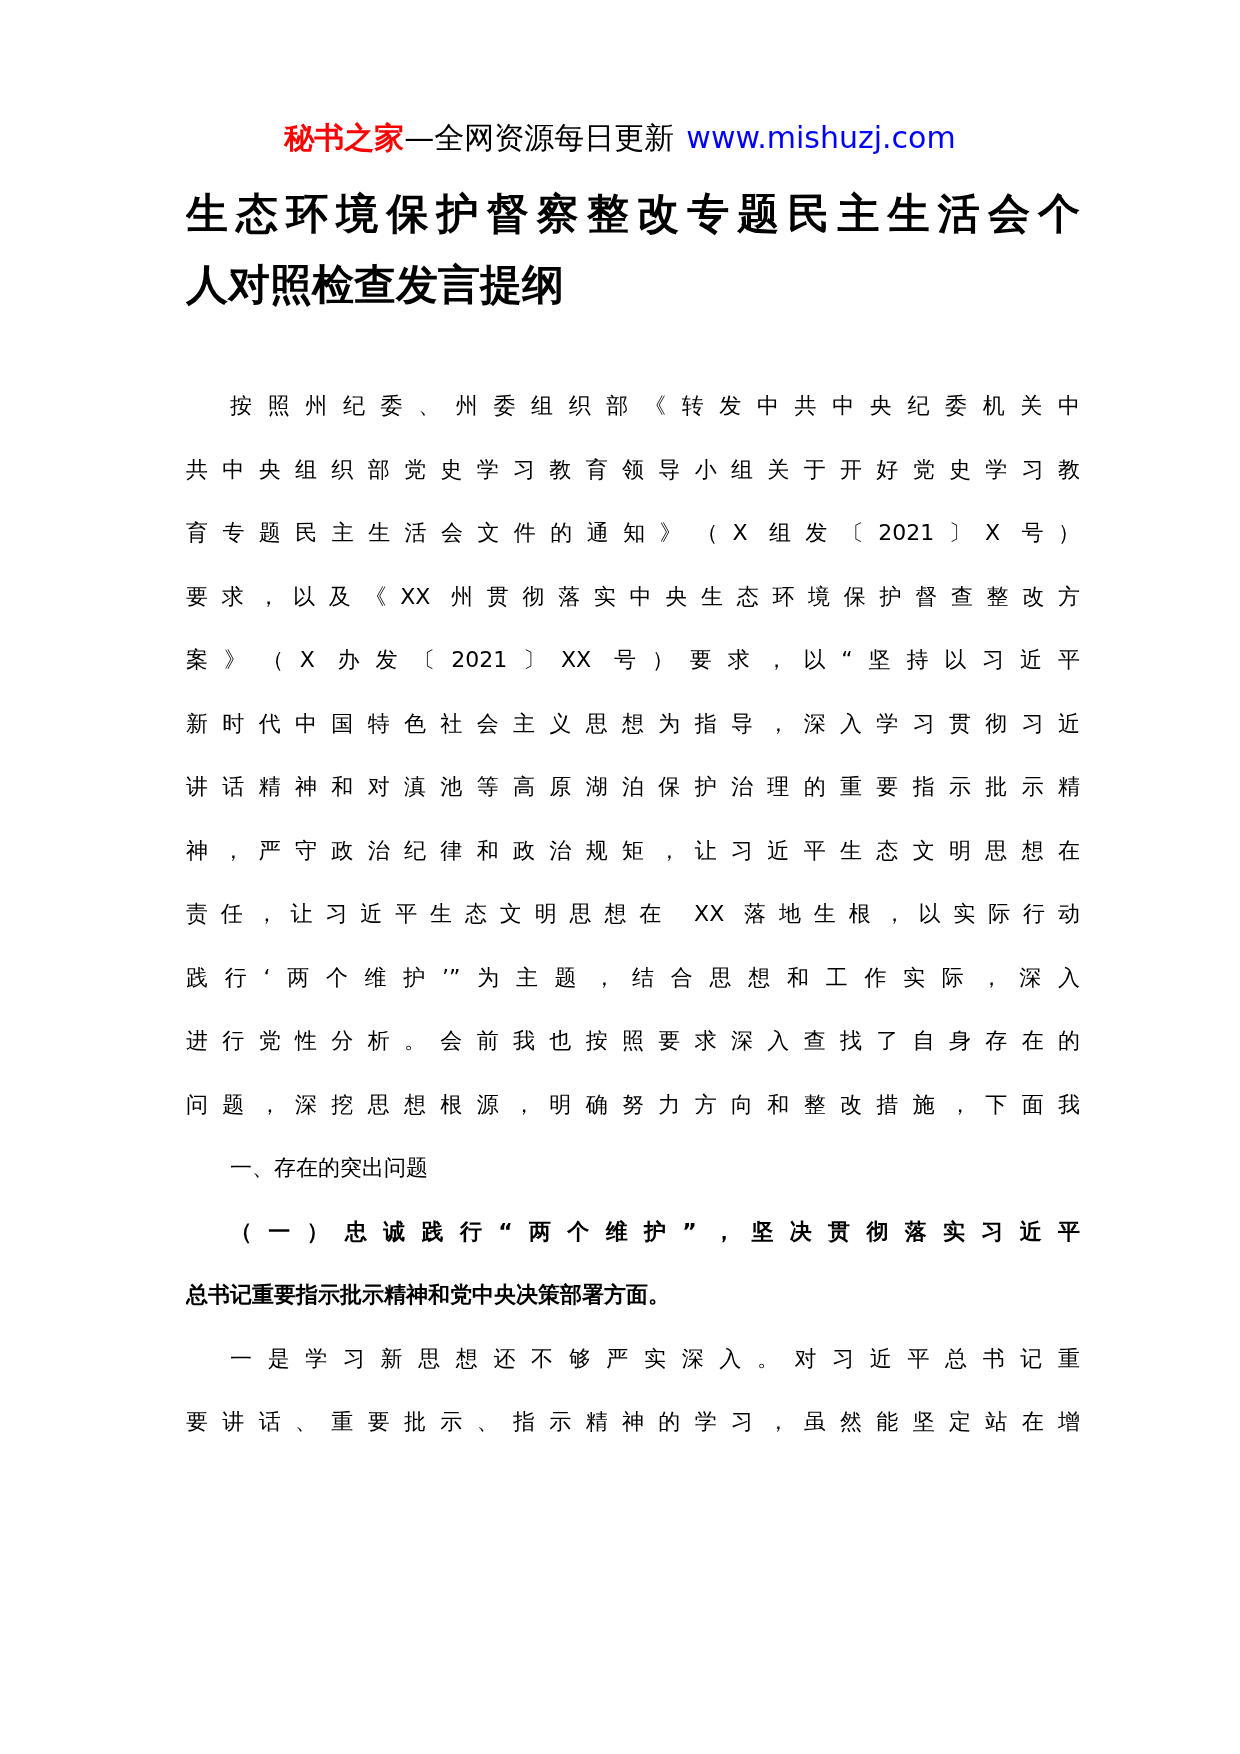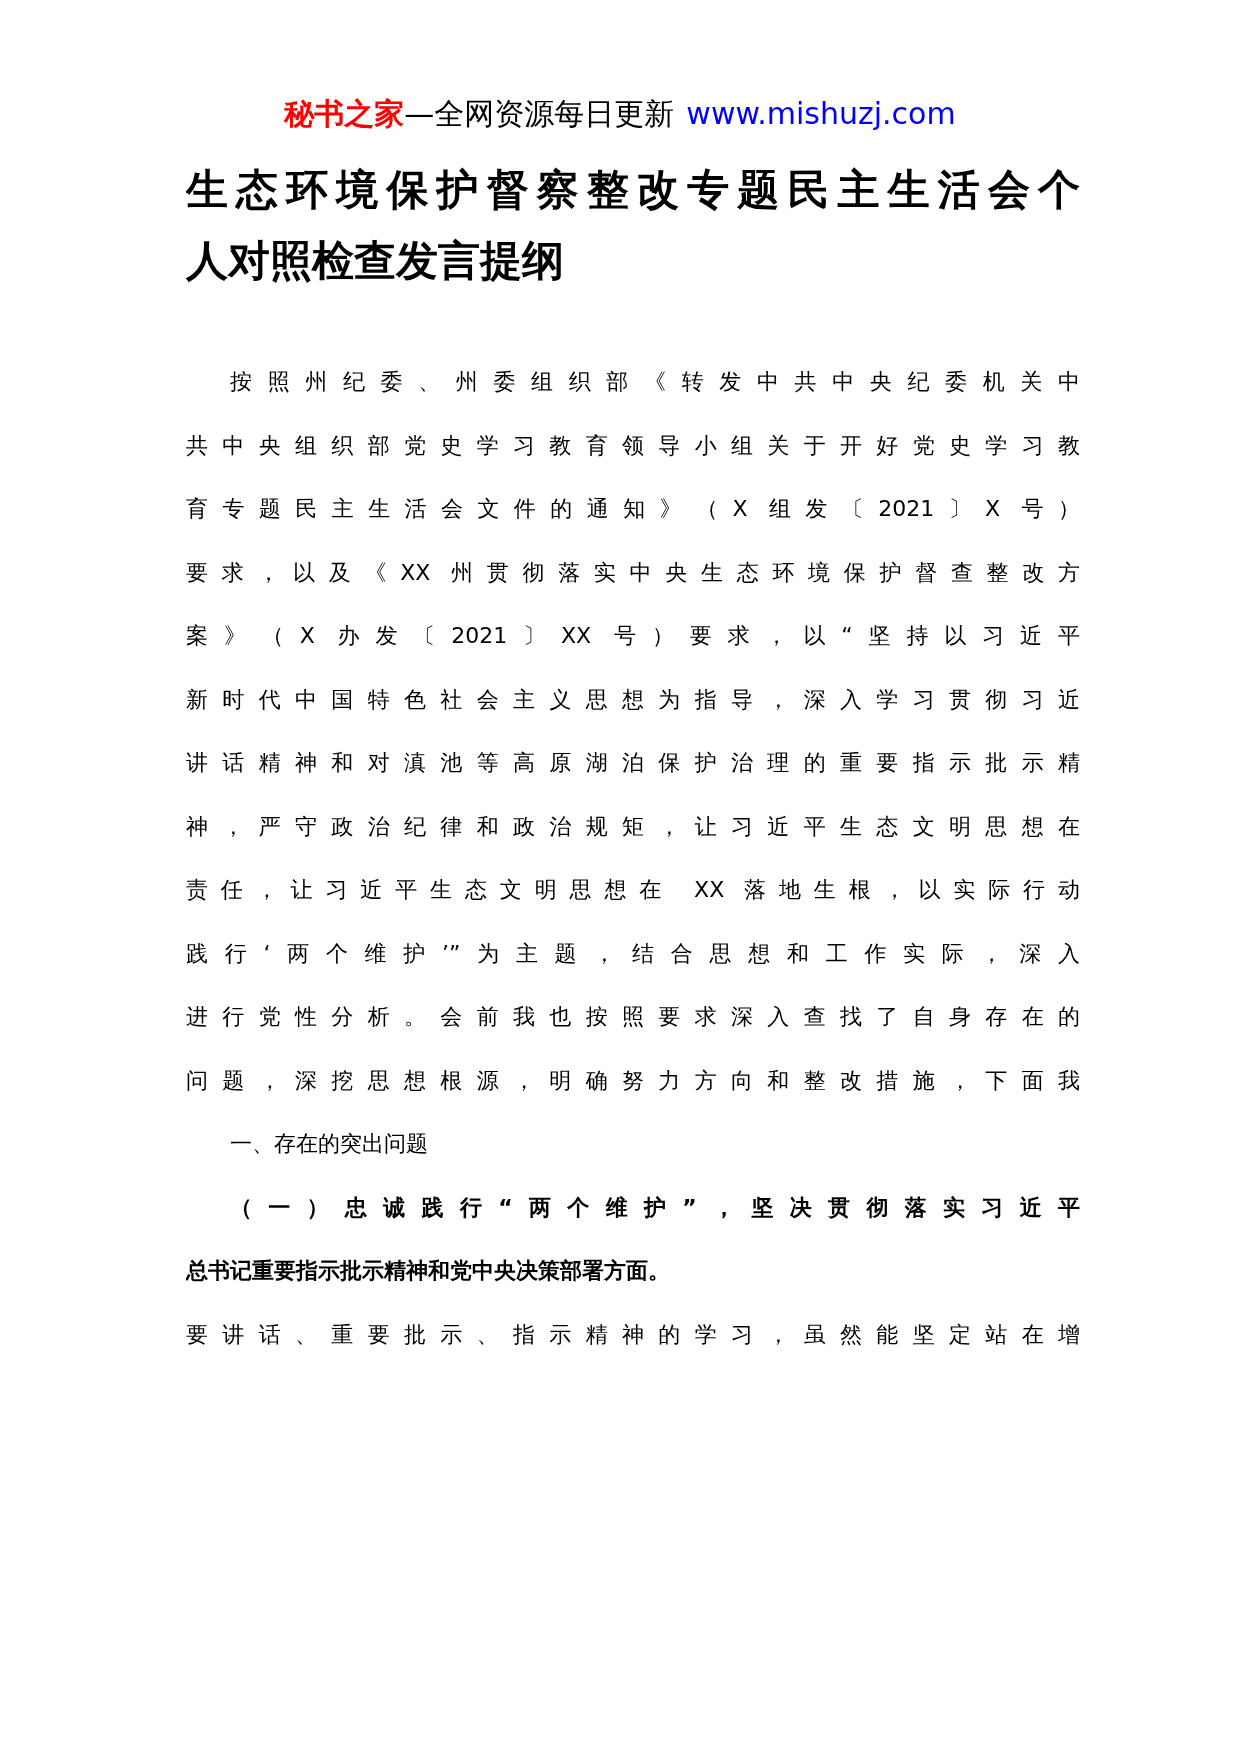--- a/index.html
+++ b/index.html
@@ -11,21 +11,21 @@
     position: relative;
     width: 1240px;
     height: 1754px;
     background: #ffffff;
     color: #000000;
     font-family: "DejaVu Sans", sans-serif;
     overflow: hidden;
   }
   
   .header {
-    padding-top: 96px;
+    padding-top: 120px;
     text-align: center;
     font-size: 30px;
     line-height: 36px;
     white-space: nowrap;
   }
   .brand {
     color: #ff0000;
     font-weight: bold;
   }
   .tagline {
@@ -98,18 +98,19 @@
     <div>
       <div class="line indent">一、存在的突出问题</div>
     </div>
 
     <div class="bold">
       <div class="line indent fill">（一）忠诚践行“两个维护”，坚决贯彻落实习近平</div>
       <div class="line">总书记重要指示批示精神和党中央决策部署方面。</div>
     </div>
 
     <div>
+      <div class="line indent fill">一是学习新思想还不够严实深入。对习近平总书记重</div>
       <div class="line fill">要讲话、重要批示、指示精神的学习，虽然能坚定站在增</div>
     </div>
 
   </div>
 
 </div>
 
 </body></html>

